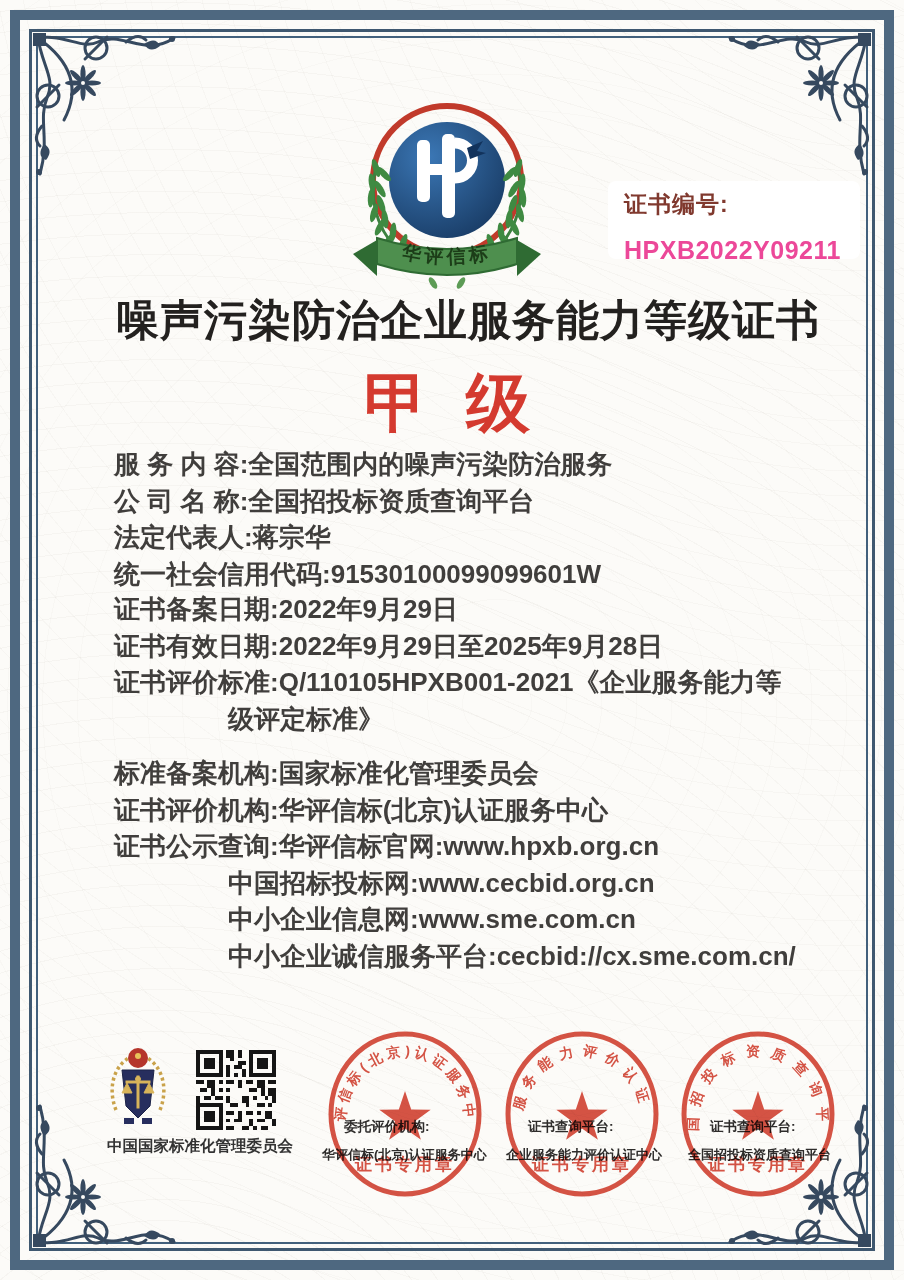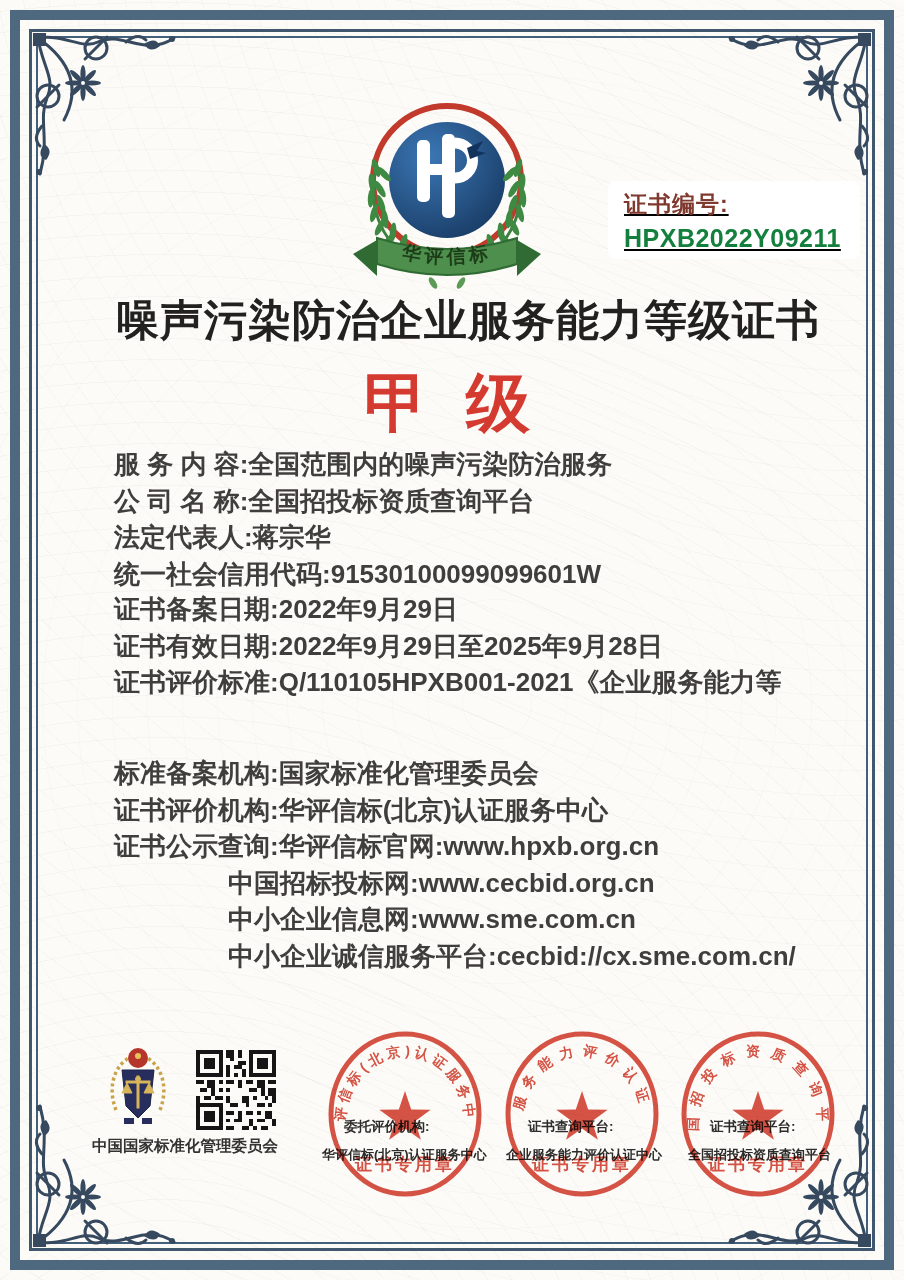--- a/index.html
+++ b/index.html
@@ -17,34 +17,34 @@
   .frame-line1{position:absolute;inset:29px;border:3px solid #3f5870;}
   .frame-line2{position:absolute;inset:36px;border:2px solid #42607c;}
   .corner{position:absolute;width:150px;height:150px;z-index:3;}
   .corner.tl{left:26px;top:26px;}
   .corner.tr{right:26px;top:26px;transform:scaleX(-1);}
   .corner.bl{left:26px;bottom:26px;transform:scaleY(-1);}
   .corner.br{right:26px;bottom:26px;transform:scale(-1,-1);}
   
   .logo{position:absolute;left:347px;top:90px;width:200px;height:200px;z-index:4;}
   .copy-label{position:absolute;left:612px;top:122px;font-size:40px;font-weight:800;color:#141414;letter-spacing:2px;z-index:4;}
-  .certno-card{position:absolute;left:608px;top:181px;width:252px;height:78px;background:#ffffff;border-radius:8px;z-index:4;padding:8px 0 0 16px;box-sizing:border-box;text-decoration:underline;}
+  .certno-card{position:absolute;left:608px;top:181px;width:252px;height:78px;background:#ffffff;border-radius:8px;z-index:4;padding:8px 0 0 16px;box-sizing:border-box;}
   .certno-label{font-size:23px;font-weight:800;color:#80392e;letter-spacing:1px;}
-  .certno-value{font-size:25px;font-weight:800;color:#15803d;margin-top:4px;letter-spacing:.5px;}
+  .certno-value{font-size:25px;font-weight:800;color:#ec4899;margin-top:16px;letter-spacing:.5px;}
   
   .main-title{position:absolute;left:16px;top:292px;width:100%;text-align:center;font-size:43px;font-weight:900;color:#23211f;letter-spacing:1px;z-index:4;}
   .grade{position:absolute;left:0;top:360px;width:100%;text-align:center;font-size:64px;font-weight:700;color:#d43a2f;letter-spacing:10px;z-index:4;}
   
   .info{position:absolute;left:114px;width:690px;z-index:4;font-size:26px;font-weight:700;color:#403e3c;line-height:36.5px;}
   .info .cont,.info .link-line{padding-left:114px;}
   .b1{top:446px;} .b2{top:591px;} .b3{top:755px;}
   
   .emblem{position:absolute;left:106px;top:1046px;width:64px;height:84px;z-index:4;}
   .qr{position:absolute;left:196px;top:1050px;width:80px;height:80px;z-index:4;}
-  .authority-caption{position:absolute;left:92px;top:1136px;width:216px;font-size:15.5px;font-weight:700;color:#333;z-index:4;}
+  .authority-caption{position:absolute;left:92px;top:1136px;width:216px;text-align:center;font-size:15.5px;font-weight:700;color:#333;z-index:4;}
   .stamp{position:absolute;width:170px;height:180px;z-index:6;mix-blend-mode:multiply;opacity:.88;}
   .stamp.s1{left:320px;top:1024px;} .stamp.s2{left:497px;top:1024px;} .stamp.s3{left:673px;top:1024px;}
   .stamp-cap{position:absolute;top:1118px;z-index:5;color:#2e2c2b;}
   .stamp-cap .lab{font-size:13.5px;font-weight:800;margin-left:22px;}
   .stamp-cap .val{font-size:13px;font-weight:700;margin-top:10px;}
   .c1{left:322px;} .c2{left:506px;} .c3{left:688px;}
   svg text{font-family:"Liberation Sans",sans-serif;}
 </style>
 </head>
 <body>
@@ -163,20 +163,21 @@
     <div><span>服 务 内 容:</span><span>全国范围内的噪声污染防治服务</span></div>
     <div><span>公 司 名 称:</span><span>全国招投标资质查询平台</span></div>
     <div><span>法定代表人:</span><span>蒋宗华</span></div>
     <div><span>统一社会信用代码:</span><span>91530100099099601W</span></div>
   </div>
 
   <div class="info b2">
     <div><span>证书备案日期:</span><span>2022年9月29日</span></div>
     <div><span>证书有效日期:</span><span>2022年9月29日至2025年9月28日</span></div>
     <div><span>证书评价标准:</span><span>Q/110105HPXB001-2021《企业服务能力等</span></div>
+    <div class="cont">级评定标准》</div>
   </div>
 
   <div class="info b3">
     <div><span>标准备案机构:</span><span>国家标准化管理委员会</span></div>
     <div><span>证书评价机构:</span><span>华评信标(北京)认证服务中心</span></div>
     <div><span>证书公示查询:</span><span>华评信标官网:www.hpxb.org.cn</span></div>
     <div class="link-line">中国招标投标网:www.cecbid.org.cn</div>
     <div class="link-line">中小企业信息网:www.sme.com.cn</div>
     <div class="link-line">中小企业诚信服务平台:cecbid://cx.sme.com.cn/</div>
   </div>

